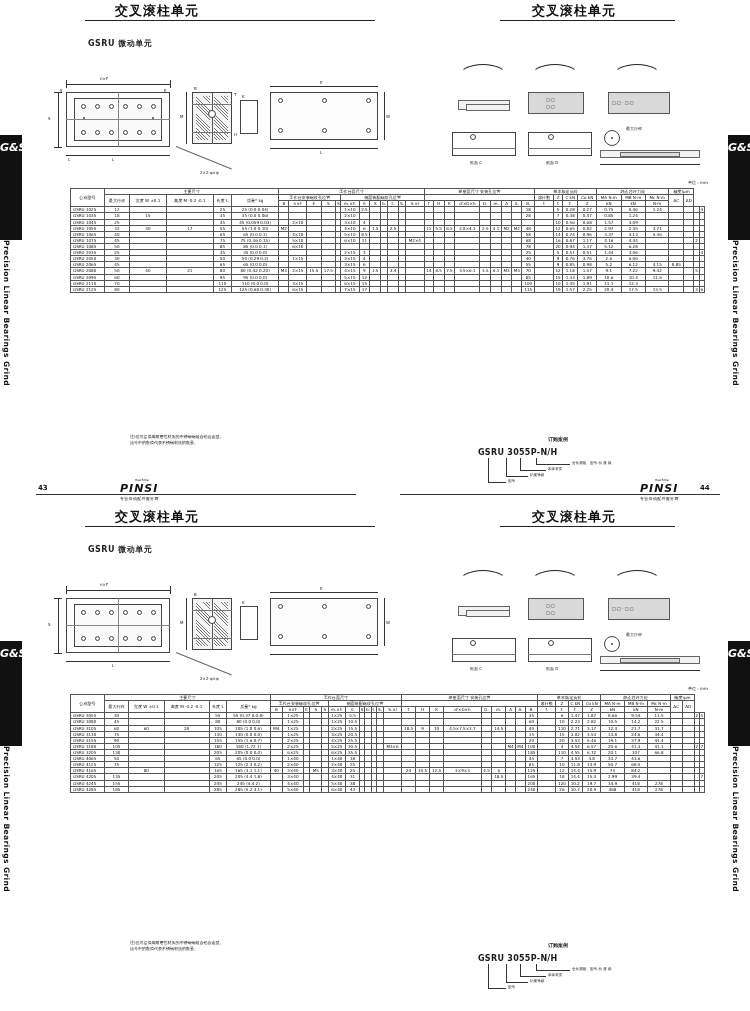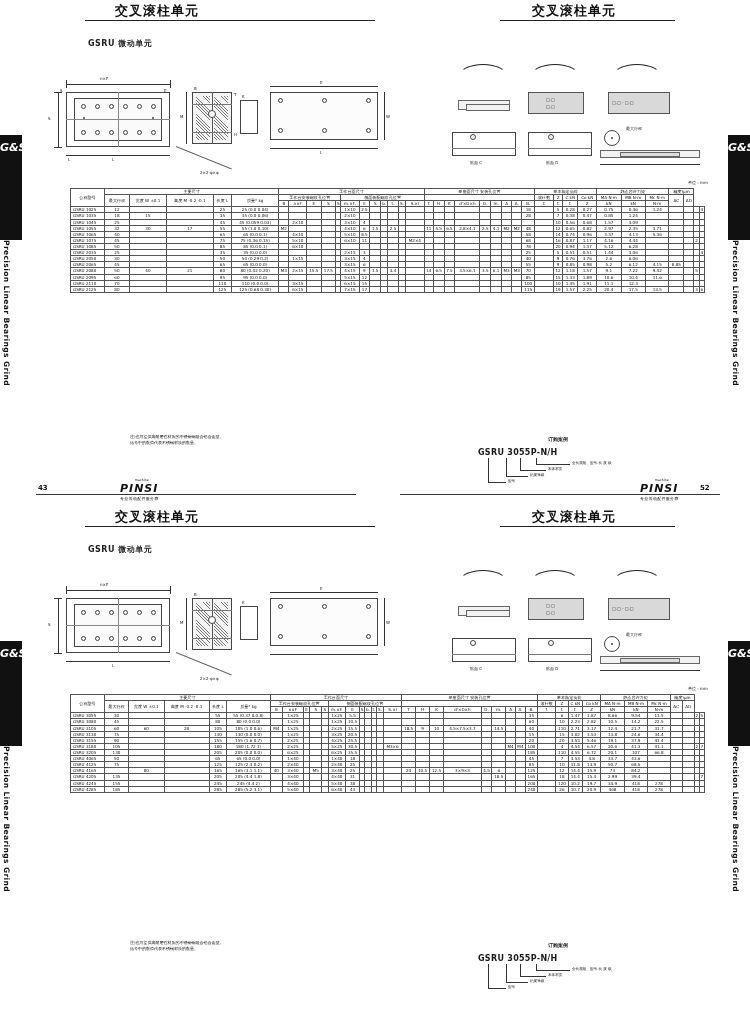--- a/index.html
+++ b/index.html
@@ -892,21 +892,21 @@
 
   <div class="foot-rule" style="left:36px;top:494px;width:320px;"></div>
   <div class="foot-rule" style="left:400px;top:494px;width:320px;"></div>
   <div class="pageno" style="left:38px;top:484px;">43</div>
   <div class="pinsi-mach" style="left:135px;top:478px;">machine</div>
   <div class="pinsi" style="left:120px;top:482px;">PINSI</div>
   <div class="pinsi-sub cn" style="left:120px;top:496px;">专业传动配件服务商</div>
   <div class="pinsi-mach" style="left:655px;top:478px;">machine</div>
   <div class="pinsi" style="left:640px;top:482px;">PINSI</div>
   <div class="pinsi-sub cn" style="left:640px;top:496px;">专业传动配件服务商</div>
-  <div class="pageno" style="left:700px;top:484px;">52</div>
+  <div class="pageno" style="left:700px;top:484px;">44</div>
 </div>
 
 <div class="page bottom">
 
   <div class="hdr-title hdr-left cn">交叉滚柱单元</div>
   <div class="hdr-title hdr-right cn">交叉滚柱单元</div>
   <div class="hdr-rule rule-left"></div>
   <div class="hdr-rule rule-right"></div>
 
   <div class="subtitle cn">GSRU 微动单元</div>

